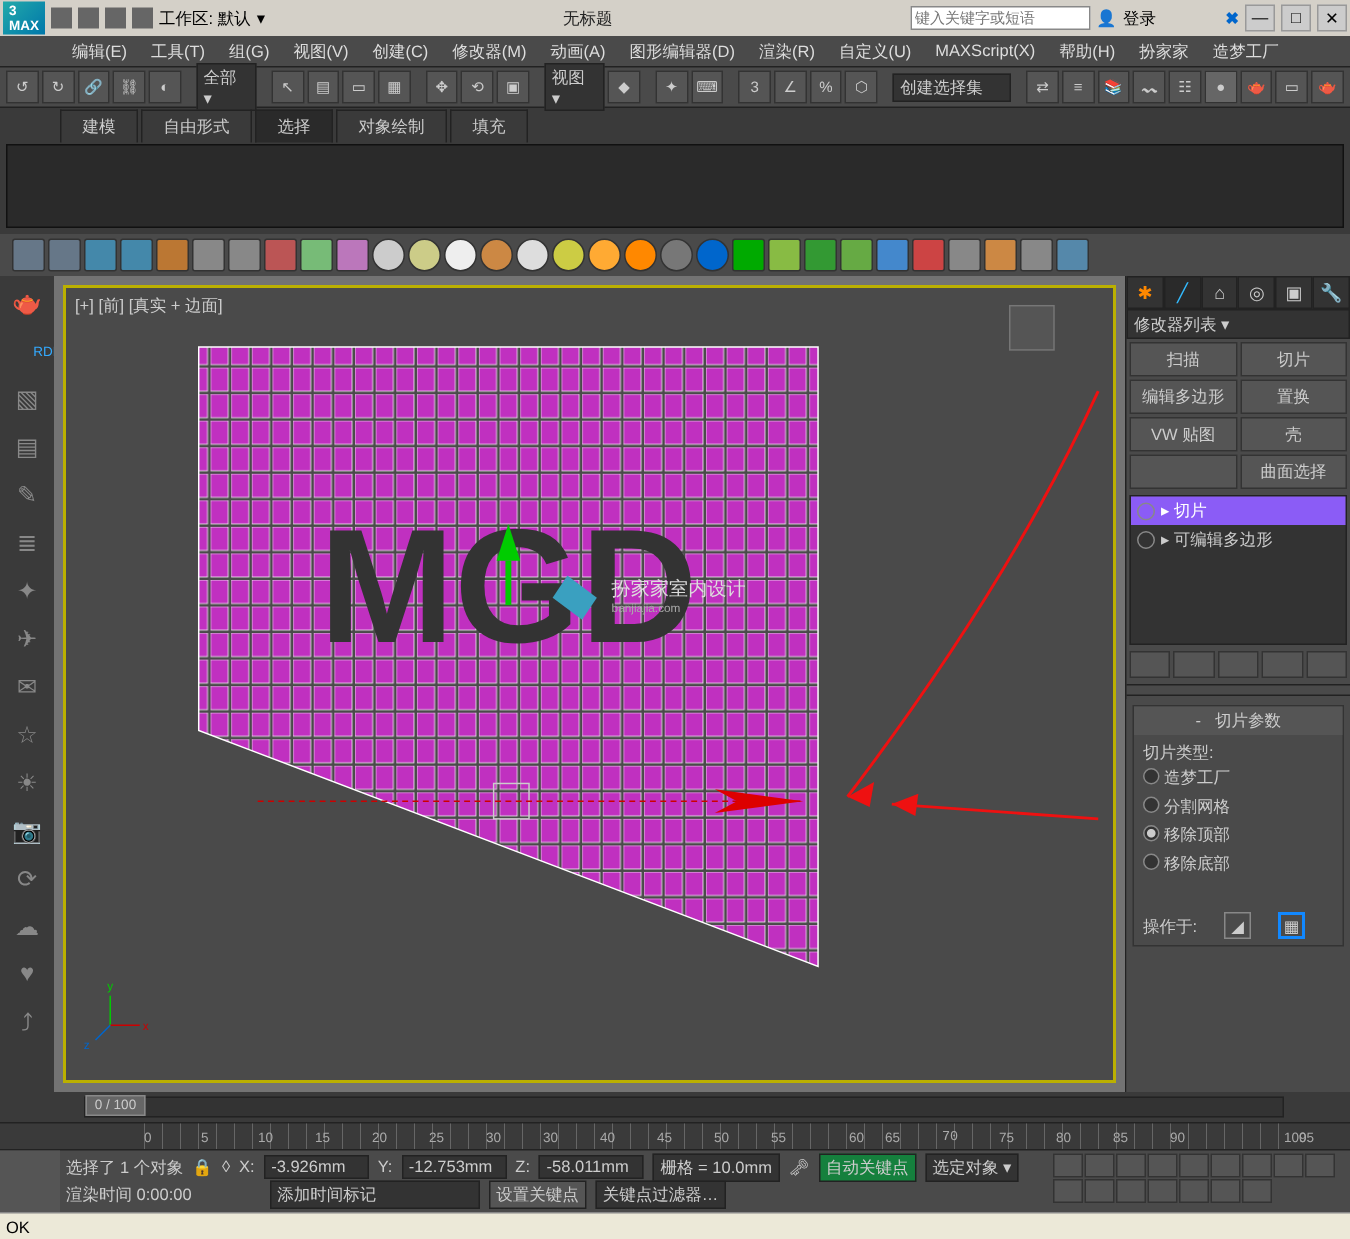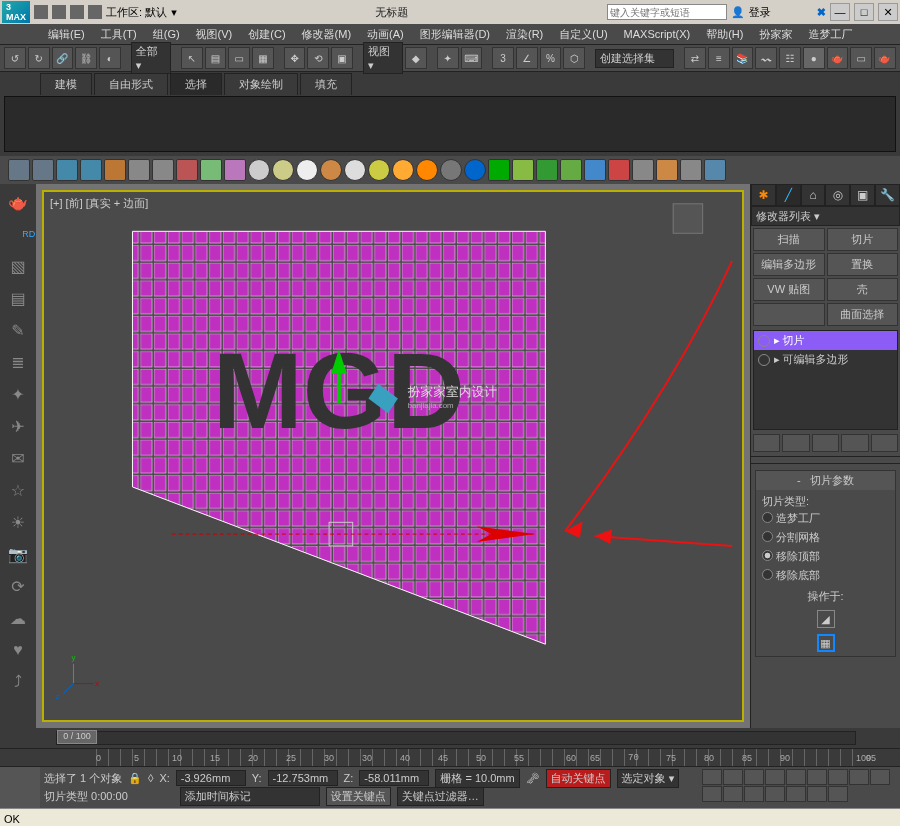--- a/index.html
+++ b/index.html
@@ -59,21 +59,21 @@
 .rp-stackbtns { display:flex; gap:2px; padding:2px; }
 .rp-stackbtns .sb { flex:1; height:18px; background:#555; border:1px solid #333; }
 
 .rp-rest { flex:1; background:#4a4a4a; padding:4px; font-size:11px; color:#ccc; }
 .rp-rollup { border:1px solid #333; margin-bottom:4px; }
 .rp-rollup .hdr { background:#555; padding:2px 4px; text-align:center; }
 .rp-rollup .body { padding:4px 6px; }
 .rp-rollup .radio { display:block; padding:2px 0 2px 14px; position:relative; }
 .rp-rollup .radio::before { content:''; position:absolute; left:0; top:3px; width:9px; height:9px; border:1px solid #888; border-radius:50%; background:#333; }
 .rp-rollup .radio.checked::before { background:radial-gradient(circle,#ccc 0 40%,#333 50%); }
-.rp-rollup .oprow { display:flex; align-items:center; gap:6px; margin-top:4px;flex-direction:column; }
+.rp-rollup .oprow { display:flex; align-items:center; gap:18px; margin-top:23px; }
 .rp-rollup .ob { width:18px; height:18px; border:1px solid #888; display:flex; align-items:center; justify-content:center; }
 .rp-rollup .ob.sel { border:2px solid #18f; }
 
 .timeline { height: 20px; background:#3a3a3a; display:flex; align-items:center; padding:0 44px 0 56px; }
 .timeline .slider-area { flex:1; position:relative; height:14px; border:1px solid #222; background:#333; }
 .timeline .handle { position:absolute; left:0; top:-2px; width:40px; height:14px; background:#666; border:1px solid #888; color:#ccc; font-size:9px; text-align:center; }
 
 .ruler { height: 18px; background:#3a3a3a; border-top:1px solid #222; display:flex; align-items:flex-start; padding:0 44px 0 96px; position:relative; }
 .ruler .ticks { flex:1; height:100%; background:repeating-linear-gradient(90deg,#666 0 1px,transparent 1px 12px); position:relative; }
 .ruler .lbl { position:absolute; top:4px; font-size:9px; color:#aaa; }
@@ -381,25 +381,25 @@
       <span style="color:#f44">🔒</span>
       <span>◊</span>
       <span>X:</span>
         <span class="coord">-3.926mm</span>
       <span>Y:</span>
         <span class="coord">-12.753mm</span>
       <span>Z:</span>
         <span class="coord">-58.011mm</span>
       <span class="blk">栅格 = 10.0mm</span>
       <span>🗝</span>
-      <span class="blk" style="background:#b91c1c">自动关键点</span>
+      <span class="blk" style="background:#15803d">自动关键点</span>
       <span class="blk"><span>选定对象</span> ▾</span>
     </div>
     <div class="row">
-      <span>切片类型 0:00:00</span>
+      <span>渲染时间 0:00:00</span>
       <span style="flex:0 0 40px"></span>
       <span class="blk" style="min-width:140px">添加时间标记</span>
       <span class="blk" style="background:#555">设置关键点</span>
       <span class="blk"><span>关键点过滤器</span>…</span>
     </div>
   </div>
   <div class="sb-right" id="playbtns">
       <div class="pb"></div>
       <div class="pb"></div>
       <div class="pb"></div>

